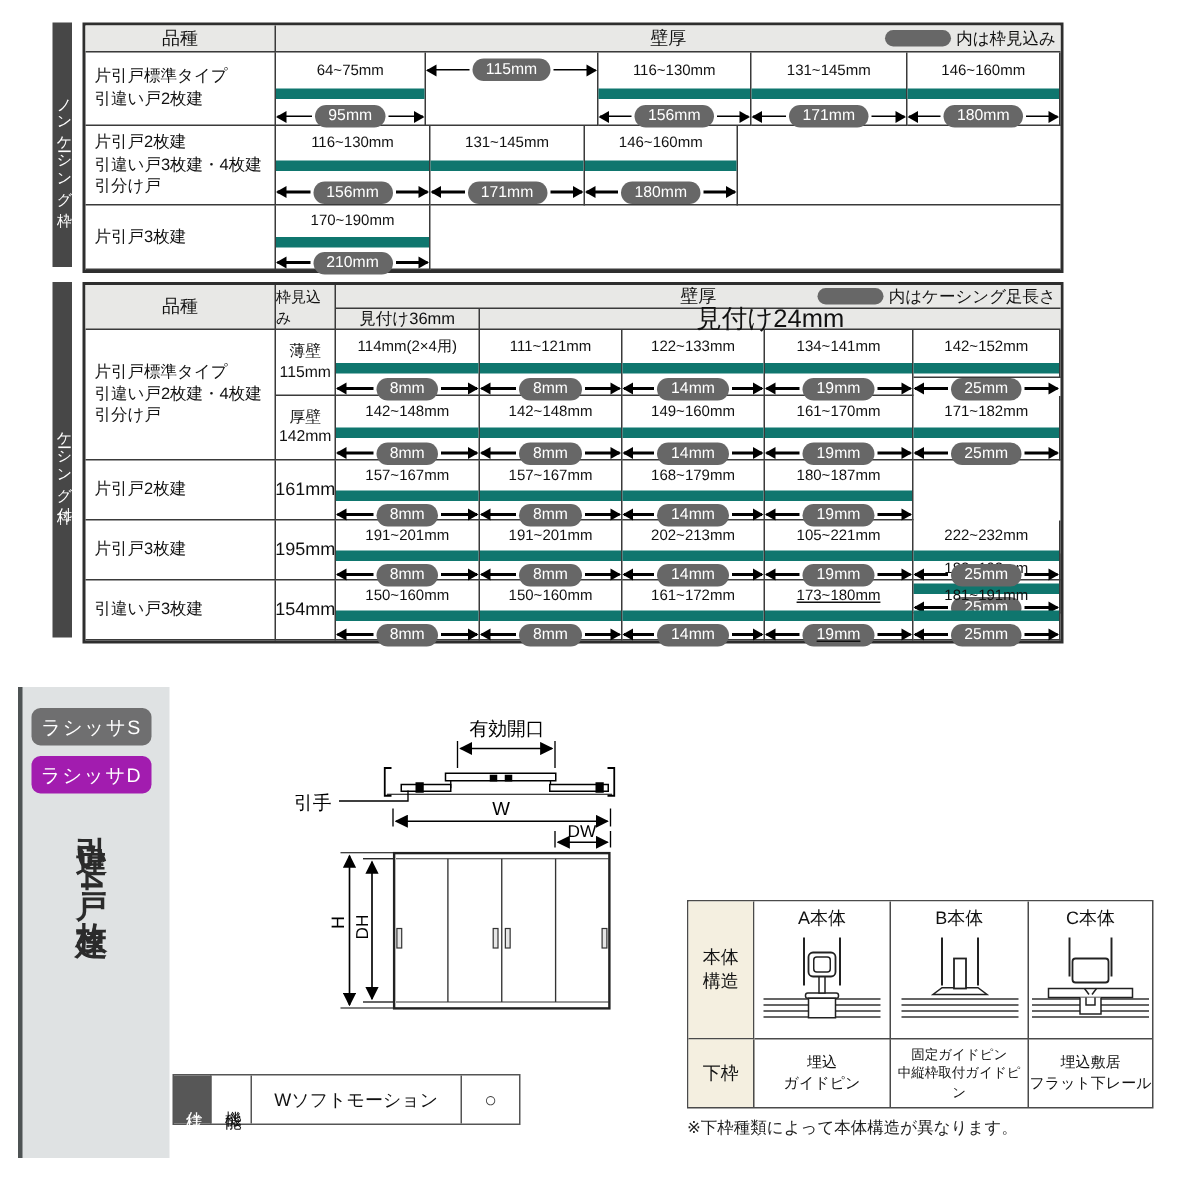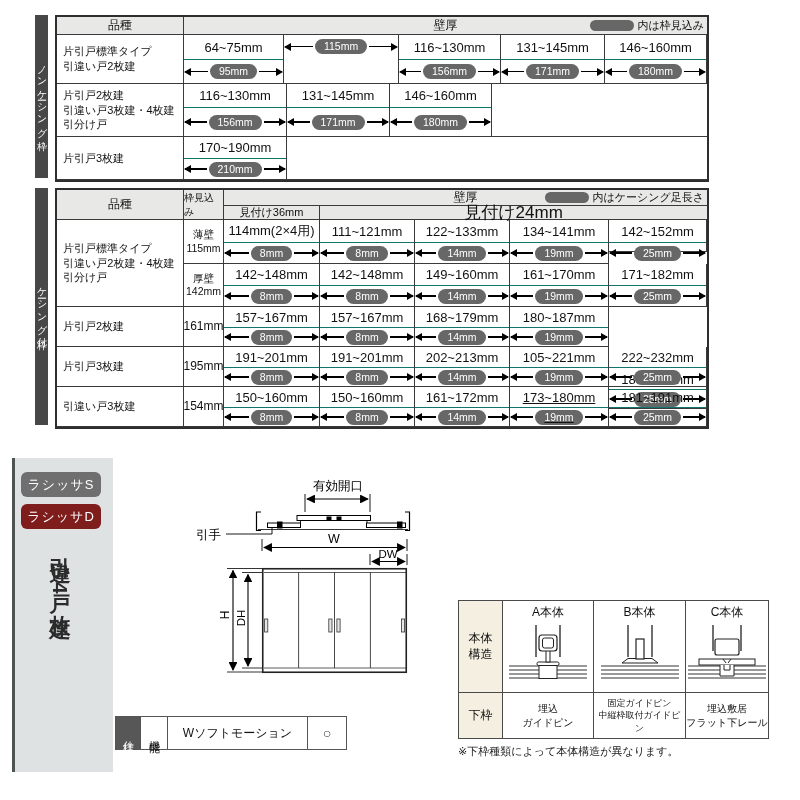--- a/index.html
+++ b/index.html
@@ -7,21 +7,21 @@
        font-family:"Liberation Sans","DejaVu Sans",sans-serif;color:#111;}
   .abs{position:absolute}
   .tbl{position:absolute;border:2px solid #2e2e2e;background:#fff}
   .c{position:absolute;box-sizing:border-box;font-size:12px}
   .gray{background:#e8e8e6}
   .bR{border-right:1px solid #3a3a3a}
   .bB{border-bottom:1px solid #3a3a3a}
   .center{display:flex;align-items:center;justify-content:center}
   .name{display:flex;flex-direction:column;justify-content:center;padding:2px 4px 2px 6px;
         font-size:11px;line-height:1.35;white-space:nowrap}
-  .range{font-size:13px;border-bottom:1px solid #0f766e;display:flex;align-items:center;justify-content:center;white-space:nowrap}
+  .range{font-size:10px;border-bottom:7px solid #0f766e;display:flex;align-items:center;justify-content:center;white-space:nowrap}
   .pline{display:flex;align-items:center;padding:0 1px}
   .parr{position:relative;flex:1;height:1.5px;background:#000;min-width:6px}
   .parr.l::before{content:"";position:absolute;left:-1px;top:-3.2px;width:0;height:0;
     border-top:4px solid transparent;border-bottom:4px solid transparent;border-right:7px solid #000}
   .parr.r::after{content:"";position:absolute;right:-1px;top:-3.2px;width:0;height:0;
     border-top:4px solid transparent;border-bottom:4px solid transparent;border-left:7px solid #000}
   .pill{background:#676767;color:#fff;border-radius:8px;padding:0 9px;font-size:10.5px;
         height:15px;line-height:15px;margin:0 2px;white-space:nowrap}
   .legend{position:absolute;right:3px;top:0;height:100%;display:flex;align-items:center;gap:3px;font-size:11px;white-space:nowrap}
   .lpill{width:44px;height:11px;background:#676767;border-radius:6px;display:inline-block}
@@ -397,21 +397,21 @@
       <div class="pline" style="height: 18px;">
         <span class="parr l"></span>
         <span class="pill">25mm</span>
         <span class="parr r"></span>
       </div>
     </div>
   </div>
 
 <div class="panel" style="left:12px;top:458px;width:98px;height:314px"></div>
 <div class="badge" style="left:21px;top:472px;background:#6f6f70">ラシッサS</div>
-<div class="badge" style="left:21px;top:504px;background:#7f1d1d">ラシッサD</div>
+<div class="badge" style="left:21px;top:504px;background:#a21caf">ラシッサD</div>
 <div class="vtitle" style="left:46px;top:542px">引違い戸4枚建</div>
 
 <svg class="abs" style="left:188px;top:468px" width="244" height="230" viewBox="188 468 244 230">
   <defs>
     <marker id="ar" viewBox="0 0 10 10" refX="9" refY="5" markerWidth="8" markerHeight="8" orient="auto-start-reverse">
         <path d="M0,0L10,5L0,10z" fill="#000"></path>
       </marker>
   </defs>
 
   <text x="338" y="490" text-anchor="middle" font-size="12.5">有効開口</text>

